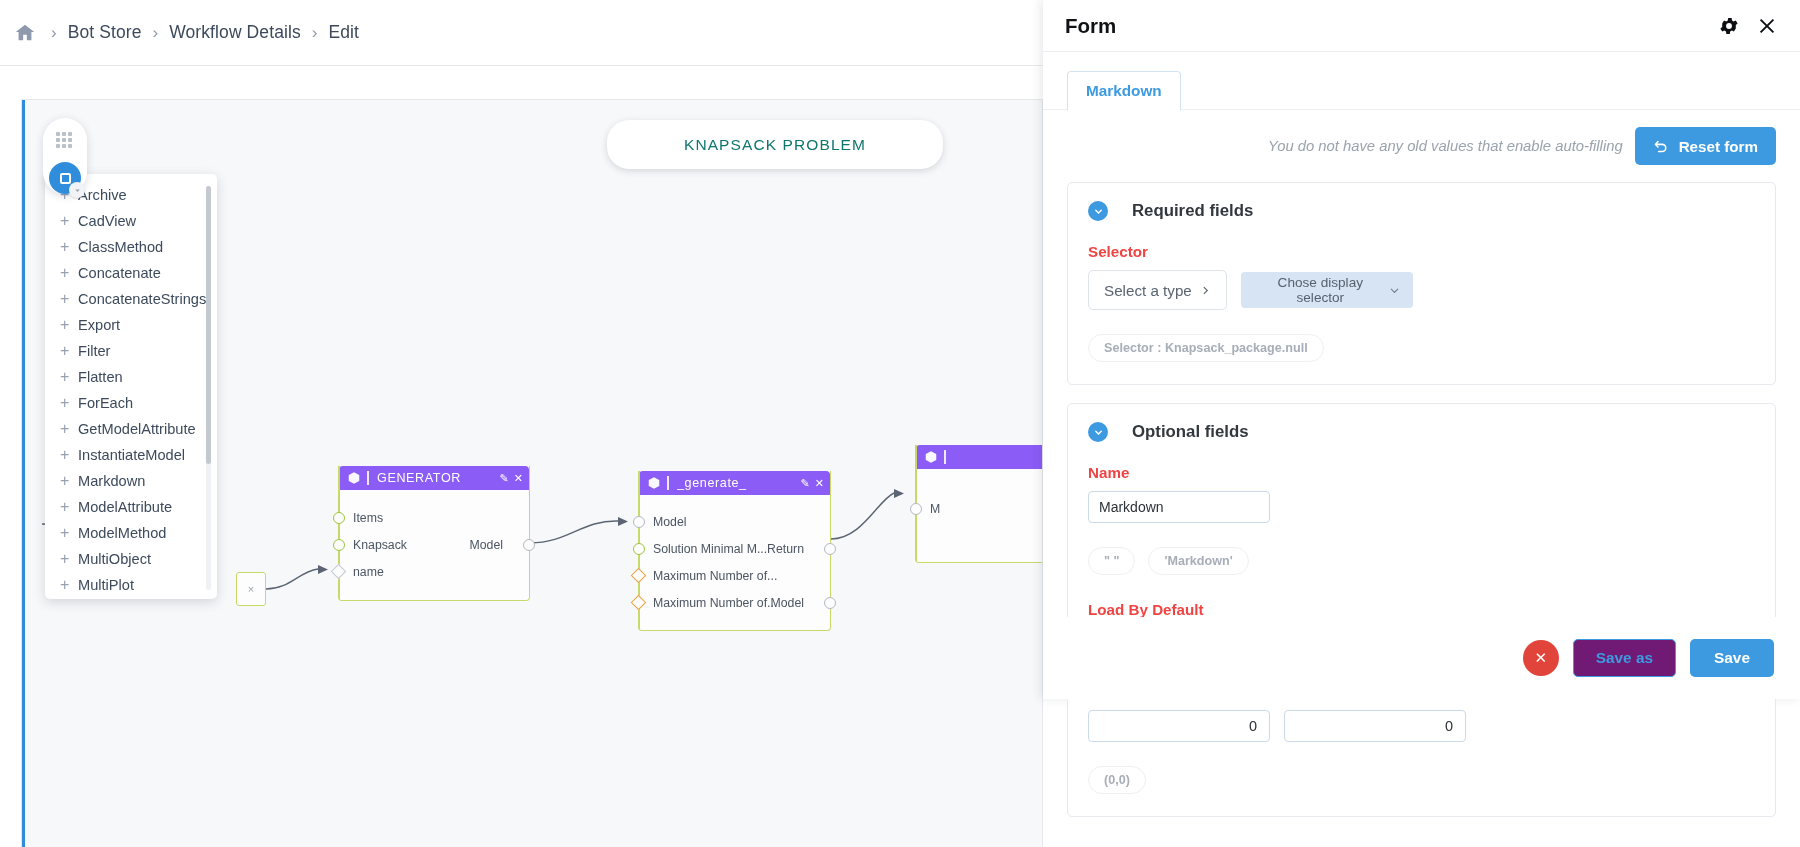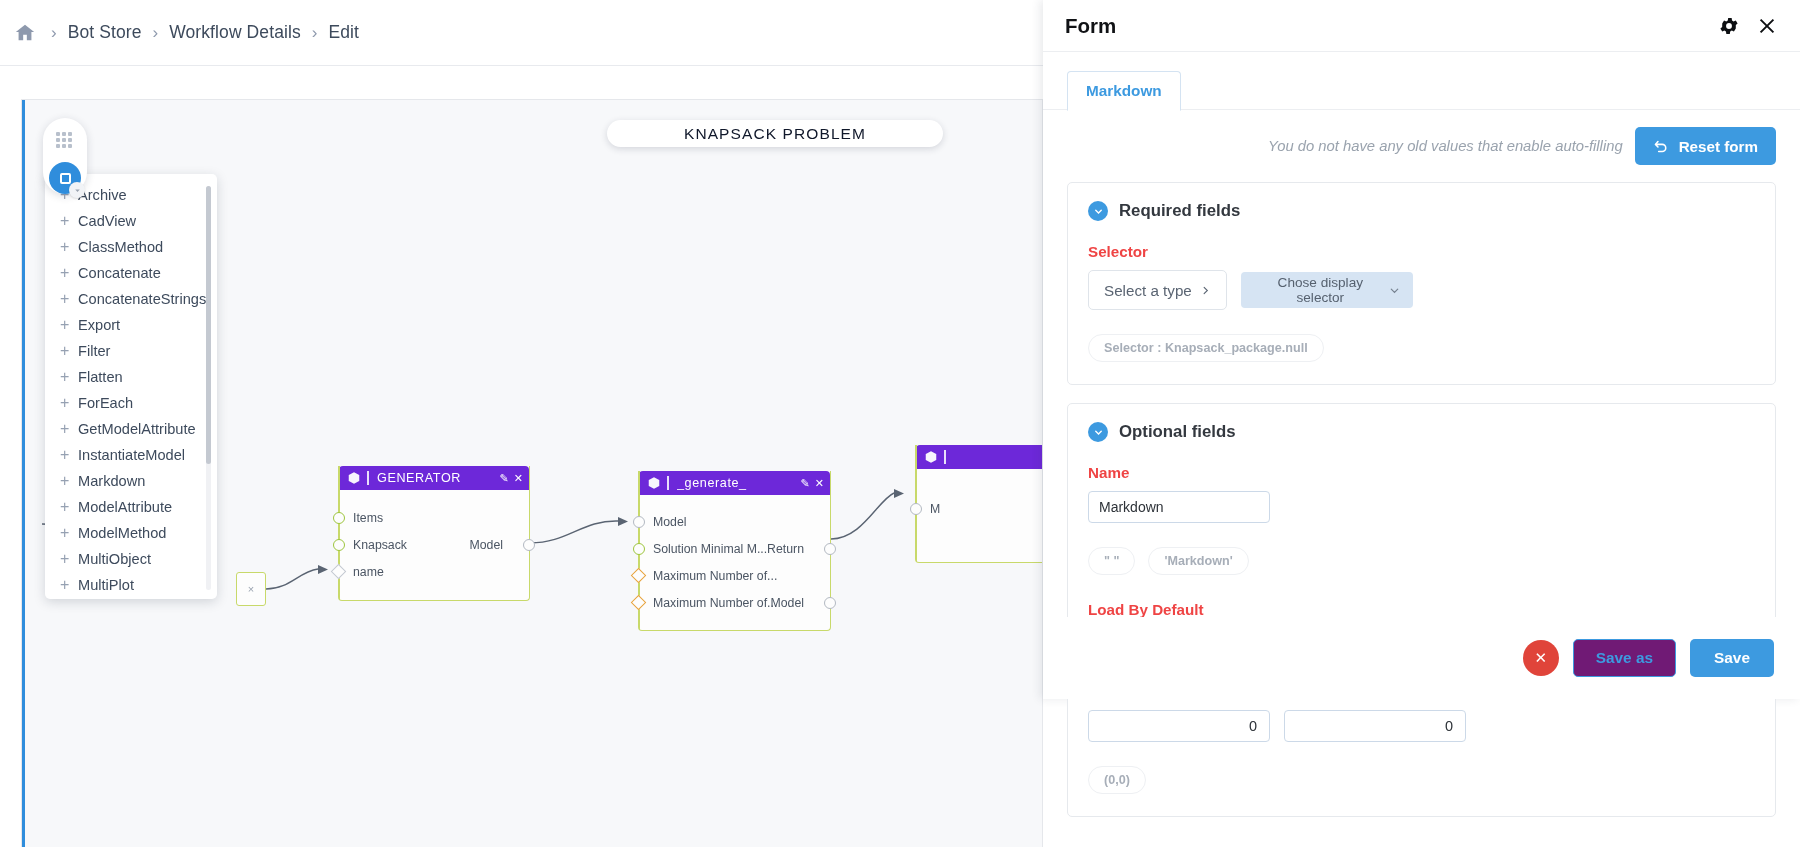--- a/index.html
+++ b/index.html
@@ -38,27 +38,27 @@
     overflow: hidden;
   }
   .canvas-left-rail {
     position: absolute; left: 0; top: 0; bottom: 0; width: 3px;
     background: #2f8ddc;
   }
 
   
   .title-pill {
     position: absolute; left: 607px; top: 120px;
-    height: 27px; min-width: 336px;
+    height: 49px; min-width: 336px;
     background: #ffffff;
     border-radius: 22px;
     box-shadow: 0 2px 7px rgba(30,40,60,.16);
     display: flex; align-items: center; justify-content: center;
     padding: 0 30px;
-    font-size: 15.5px; letter-spacing: 1.1px; color: #0f172a;
+    font-size: 15.5px; letter-spacing: 1.1px; color: #0f766e;
     z-index: 4;
   }
 
   
   .palette-launcher {
     position: absolute; left: 43px; top: 118px;
     width: 44px; height: 76px;
     background: #ffffff;
     border-radius: 22px 22px 22px 22px;
     box-shadow: 0 2px 8px rgba(30,40,60,.16);
@@ -129,21 +129,21 @@
   
   .node {
     position: absolute;
     background: #fdfdfd;
     border: 1px solid #c8d96a;
     border-top: none;
     border-radius: 0 0 4px 4px;
     z-index: 3;
   }
   .node-head {
-    height: 24px; background: #6d28d9;
+    height: 24px; background: #8b5cf6;
     display: flex; align-items: center;
     padding: 0 6px;
     border-radius: 4px 4px 0 0;
   }
   .node-head .cube { width: 14px; height: 14px; margin: 0 6px 0 2px; display:block; }
   .node-head .divider {
     width: 2px; height: 14px; background: rgba(255,255,255,.85); margin-right: 8px;
   }
   .node-title {
     color: #ffffff; font-size: 12.6px; letter-spacing: .6px;
@@ -260,21 +260,21 @@
   .btn-reset svg { width: 17px; height: 17px; display: block; }
 
   .card {
     border: 1px solid #e6e9ed;
     border-radius: 5px;
     background: #ffffff;
     padding: 18px 20px 22px 20px;
     margin-bottom: 18px;
   }
   .card-head {
-    display: flex; align-items: center; gap: 11px; margin-bottom: 22px;
+    display: flex; align-items: center; gap: 24px; margin-bottom: 22px;
   }
   .chev-badge {
     width: 20px; height: 20px; border-radius: 50%;
     background: #3d9ae0;
     display: flex; align-items: center; justify-content: center;
     flex: 0 0 20px; cursor: pointer;
   }
   .chev-badge svg { width: 11px; height: 11px; display: block; }
   .card-title { font-size: 16.8px; font-weight: bold; color: #33383f; }
 

